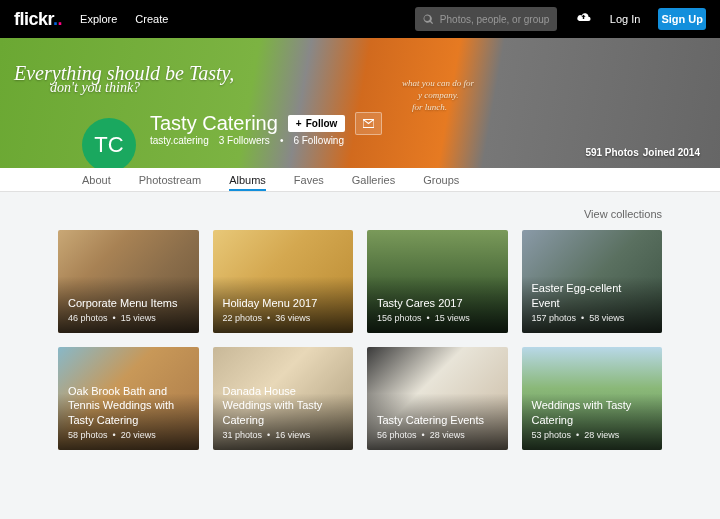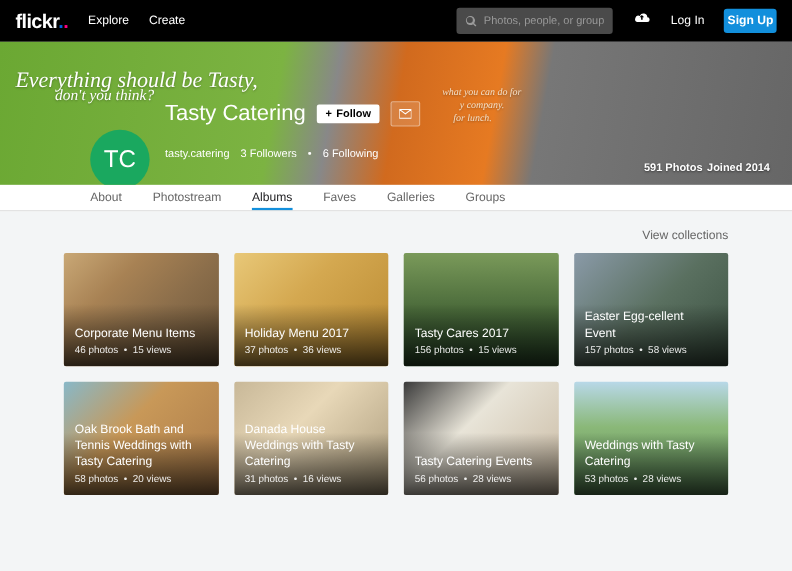--- a/index.html
+++ b/index.html
@@ -23,21 +23,21 @@
 .vt3{left:402px;top:40px;font-size:9px;color:#f4e0c8}
 .vt4{left:418px;top:52px;font-size:9px;color:#f4e0c8}
 .vt5{left:412px;top:64px;font-size:9px;color:#f4e0c8}
 .avatar{position:absolute;left:82px;bottom:-4px;width:54px;height:54px;border-radius:50%;background:#1aa85f;display:flex;align-items:center;justify-content:center;color:#fff;font-size:22px;font-weight:400}
 .profile{position:absolute;left:150px;bottom:22px;color:#fff}
 .pname-row{display:flex;align-items:center;gap:10px}
 .pname{font-size:20px;font-weight:400}
 .follow-btn{background:#fff;color:#000;border:none;padding:3px 8px;border-radius:2px;font-size:10px;font-weight:600;display:flex;align-items:center;gap:4px;cursor:pointer}
 .mail-btn{background:rgba(255,255,255,.15);border:1px solid rgba(255,255,255,.4);padding:3px 7px;border-radius:2px;cursor:pointer}
 .mail-btn svg{width:11px;height:9px;fill:#fff}
-.pmeta{font-size:10px;margin-top:20px;display:flex;gap:10px}
+.pmeta{font-size:10px;margin-top:0;display:flex;gap:10px}
 .pstats{position:absolute;right:20px;bottom:10px;color:#fff;font-size:10px;display:flex;gap:4px;font-weight:700;text-shadow:0 1px 2px rgba(0,0,0,.5)}
 .tabs{background:#fff;height:24px;display:flex;align-items:center;padding:0 82px;gap:28px;border-bottom:1px solid #e0e0e0}
 .tab{font-size:11px;color:#666;cursor:pointer;height:100%;display:flex;align-items:center;position:relative}
 .tab.active{color:#212124;font-weight:500}
 .tab.active::after{content:'';position:absolute;bottom:0;left:0;right:0;height:2px;background:#128fdc}
 .content{padding:16px 58px}
 .vc-row{display:flex;justify-content:flex-end;margin-bottom:10px}
 .vc{font-size:11px;color:#666;cursor:pointer}
 .grid{display:grid;grid-template-columns:repeat(4,1fr);gap:14px}
 .album{position:relative;height:103px;border-radius:2px;overflow:hidden;cursor:pointer;background:#888}
@@ -122,21 +122,21 @@
   <div class="grid">
     <div class="album a0">
         <div class="alb-txt">
           <div class="alb-title">Corporate Menu Items</div>
           <div class="alb-meta"><span>46 photos</span> &nbsp;•&nbsp; <span>15 views</span></div>
         </div>
       </div>
     <div class="album a1">
         <div class="alb-txt">
           <div class="alb-title">Holiday Menu 2017</div>
-          <div class="alb-meta"><span>37 photos</span> &nbsp;•&nbsp; <span>36 views</span></div>
+          <div class="alb-meta"><span>22 photos</span> &nbsp;•&nbsp; <span>36 views</span></div>
         </div>
       </div>
     <div class="album a2">
         <div class="alb-txt">
           <div class="alb-title">Tasty Cares 2017</div>
           <div class="alb-meta"><span>156 photos</span> &nbsp;•&nbsp; <span>15 views</span></div>
         </div>
       </div>
     <div class="album a3">
         <div class="alb-txt">

